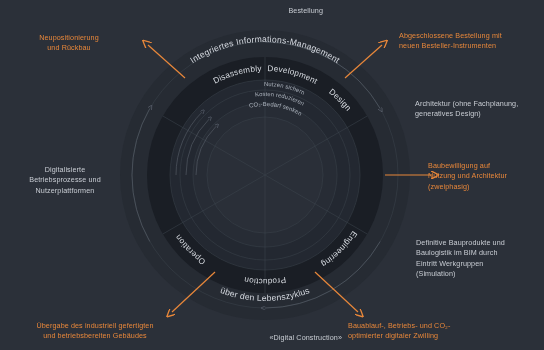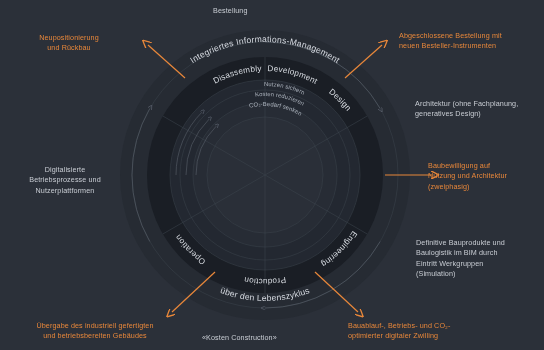--- a/index.html
+++ b/index.html
@@ -33,21 +33,21 @@
     font-size: 7.2px;
     line-height: 1.45;
     letter-spacing: 0.1px;
     white-space: pre-line;
   }
   .callout.neutral {
     color: #c9cdd4;
   }
   .c-right { text-align: center; }
   .c-left  { text-align: left; }
-  .c-center{ text-align: left; }
+  .c-center{ text-align: right; }
 
   .ring-label {
     font-size: 8.6px;
     fill: #d6dae1;
     letter-spacing: 0.2px;
   }
   .seg-label {
     font-size: 8.2px;
     fill: #d9dde3;
     letter-spacing: 0.2px;
@@ -201,18 +201,18 @@
 Eintritt Werkgruppen
 (Simulation)</div>
 
   <div class="callout neutral c-right" style="left:2px; top:165px; width:126px;">Digitalisierte
 Betriebsprozesse und
 Nutzerplattformen</div>
 
   <div class="callout c-right" style="left:2px; top:321px; width:186px;">Übergabe des industriell gefertigten
 und betriebsbereiten Gebäudes</div>
 
-  <div class="callout neutral c-center" style="left:272px; top:333px; width:140px; transform:translateX(-50%);">«Kosten Construction»</div>
+  <div class="callout neutral c-center" style="left:272px; top:333px; width:140px; transform:translateX(-50%);">«Digital Construction»</div>
 
   <div class="callout c-left" style="left:348px; top:321px; width:168px;">Bauablauf-, Betriebs- und CO₂-
 optimierter digitaler Zwilling</div>
 
 </div>
 
 </body></html>

